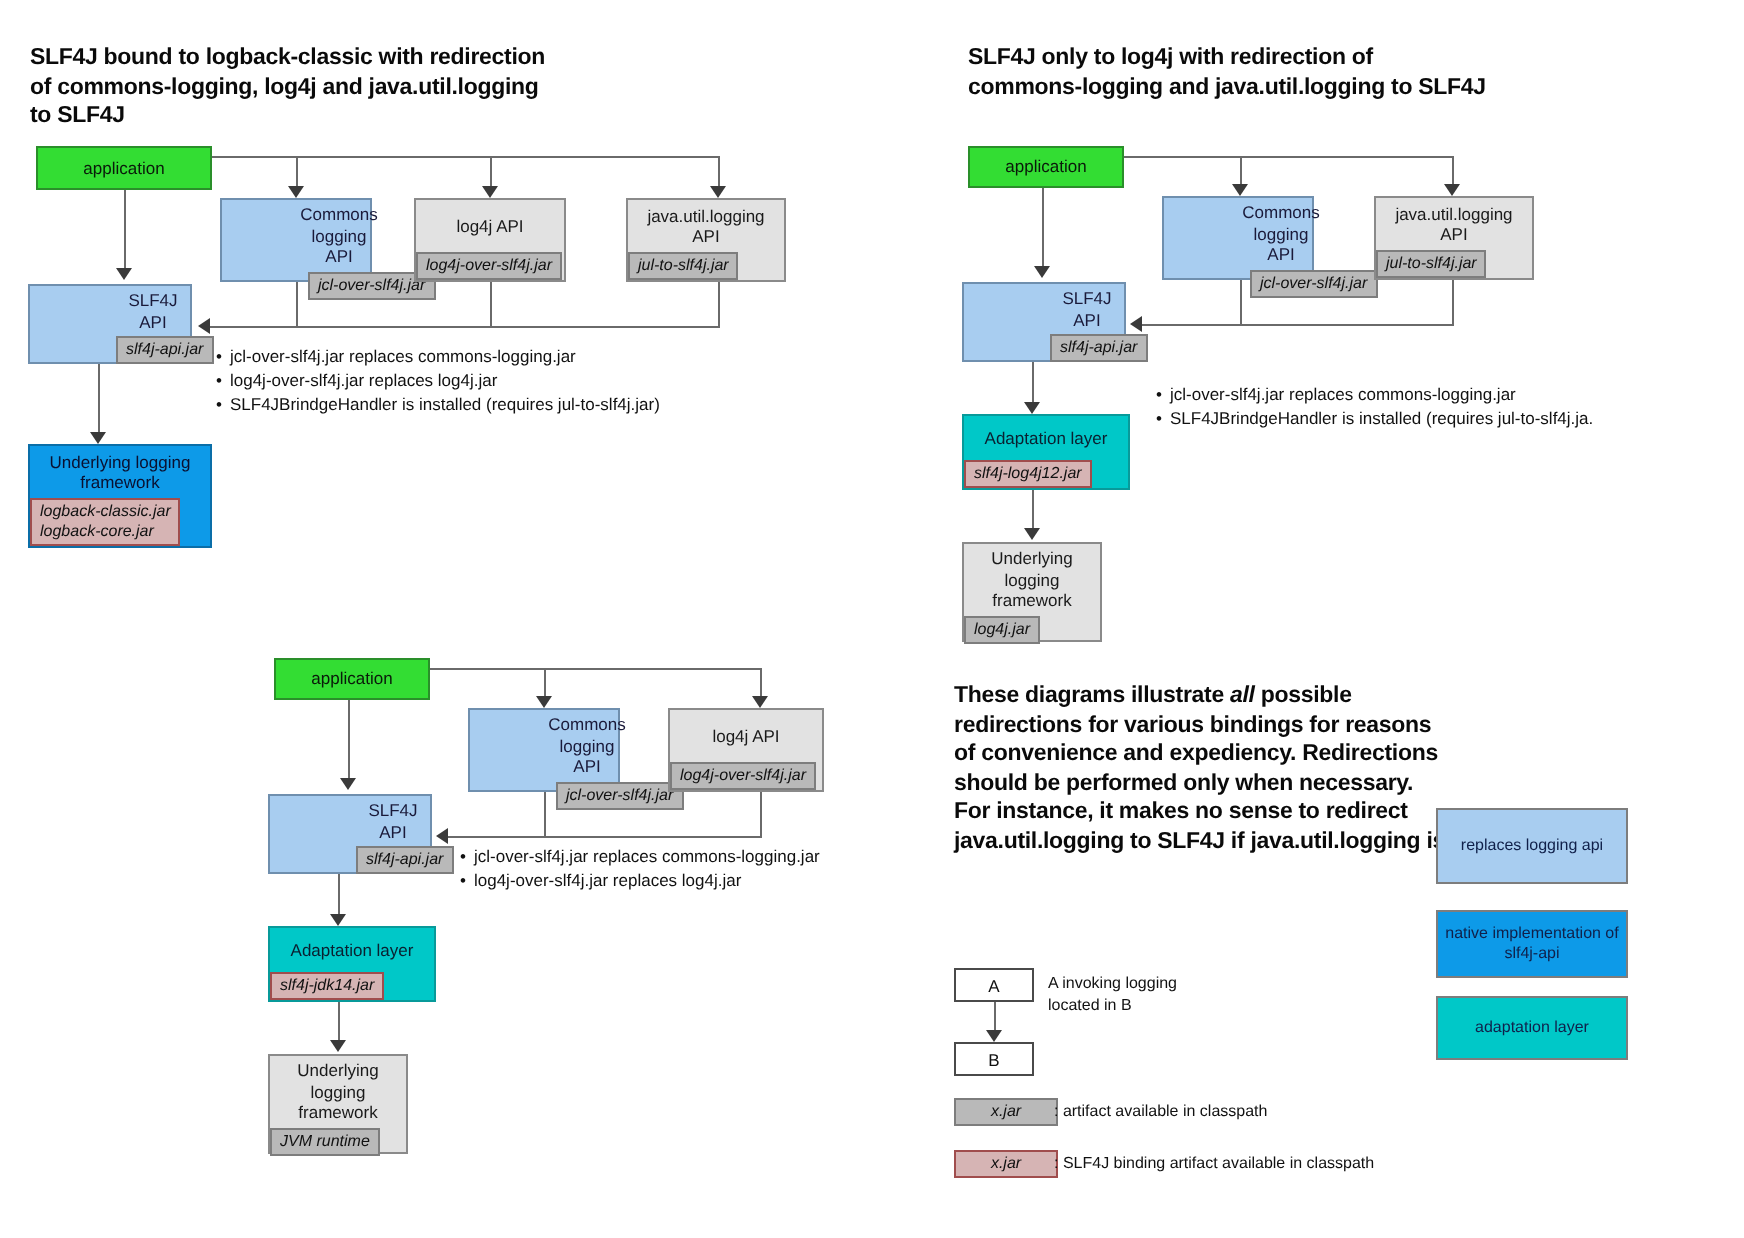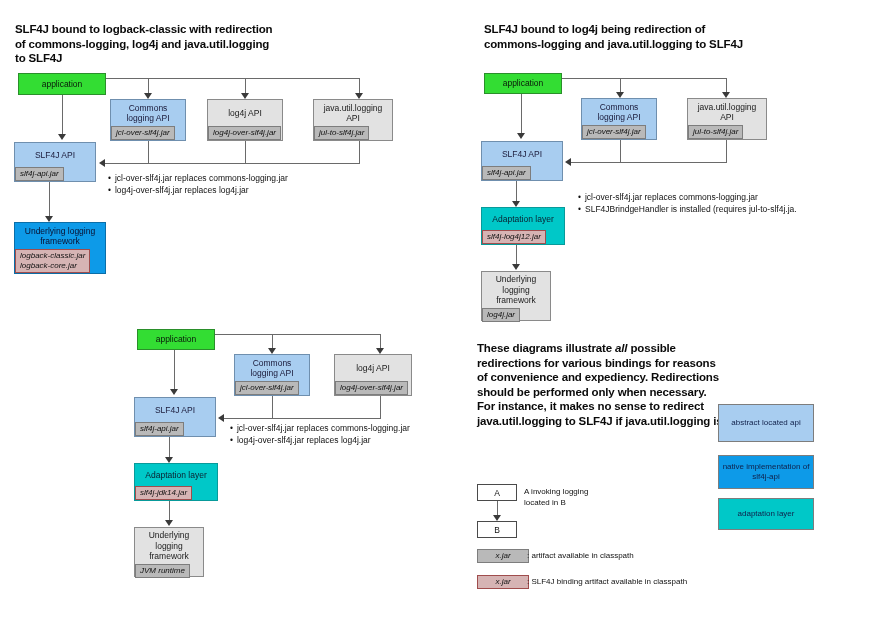--- a/index.html
+++ b/index.html
@@ -28,21 +28,21 @@
     display:flex;flex-direction:column;
     justify-content:flex-start;align-items:stretch;
     font-size:8.5px;line-height:10.5px;
     color:#1a1a3a;
   }
   .node .title{
     flex:1 1 auto;display:flex;align-items:center;justify-content:center;
     text-align:center;padding:2px 3px;
   }
   .node.green{background:#33dd33;border-color:#2a8f2a;color:#0a1a0a;}
-  .node.lightblue{background:#a8cdf0;border-color:#6f8fae;}
+  .node.lightblue{background:#a8cdf0;border-color:#6f8fae;padding-left:43px;}
   .node.vividblue{background:#0d9ae8;border-color:#0a6ea8;color:#0a1030;}
   .node.teal{background:#00c8c8;border-color:#089a9a;color:#0a2030;}
   .node.grey{background:#e2e2e2;border-color:#8a8a8a;color:#1a1a1a;}
 
   
   .jar{
     margin:0 0 0 0;align-self:flex-start;
     background:#b9b9b9;border:1px solid #7d7d7d;
     font-style:italic;font-size:8px;line-height:10px;
     padding:1px 4px;color:#111;white-space:nowrap;
@@ -146,23 +146,24 @@
     <div class="title">Underlying logging framework</div>
     <div class="jar multi binding">
       <span>logback-classic.jar</span><br>
       <span>logback-core.jar</span>
     </div>
   </div>
 
   <div class="bullets" style="left:108px;top:172px;">
     <div class="b">jcl-over-slf4j.jar replaces commons-logging.jar</div>
     <div class="b">log4j-over-slf4j.jar replaces log4j.jar</div>
-  </div>
-
-  <div class="heading abs" style="left:484px;top:22px;width:260px;">SLF4J bound to log4j being redirection of commons-logging and java.util.logging to SLF4J</div>
+    <div class="b">SLF4JBrindgeHandler is installed (requires jul-to-slf4j.jar)</div>
+  </div>
+
+  <div class="heading abs" style="left:484px;top:22px;width:260px;">SLF4J only to log4j with redirection of commons-logging and java.util.logging to SLF4J</div>
 
   <div class="node green" style="left:484px;top:73px;width:78px;height:21px;">
     <div class="title">application</div>
   </div>
 
   <div class="ln lnh" style="left:562px;top:78px;width:165px;"></div>
   <div class="ln lnv" style="left:620px;top:78px;height:16px;"></div>
   <div class="arrow-d" style="left:616px;top:92px;"></div>
   <div class="ln lnv" style="left:726px;top:78px;height:16px;"></div>
   <div class="arrow-d" style="left:722px;top:92px;"></div>
@@ -280,21 +281,21 @@
   </div>
   <div class="legend-txt" style="left:524px;top:487px;width:80px;">A invoking logging located in B</div>
 
   <div class="jar" style="position:absolute;left:477px;top:549px;width:42px;text-align:center;">x.jar</div>
   <div class="legend-note" style="left:527px;top:551px;">: artifact available in classpath</div>
 
   <div class="jar binding" style="position:absolute;left:477px;top:575px;width:42px;text-align:center;">x.jar</div>
   <div class="legend-note" style="left:527px;top:577px;">: SLF4J binding artifact available in classpath</div>
 
   <div class="swatch s1" style="left:718px;top:404px;width:96px;height:38px;">
-    <span>abstract located api</span>
+    <span>replaces logging api</span>
   </div>
   <div class="swatch s2" style="left:718px;top:455px;width:96px;height:34px;">
     <span>native implementation of slf4j-api</span>
   </div>
   <div class="swatch s3" style="left:718px;top:498px;width:96px;height:32px;">
     <span>adaptation layer</span>
   </div>
 
 </div>
 

